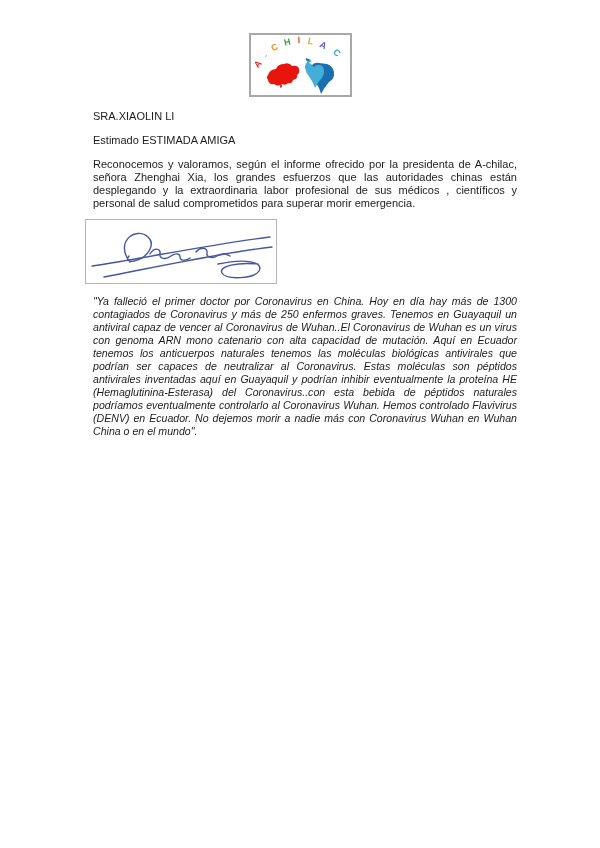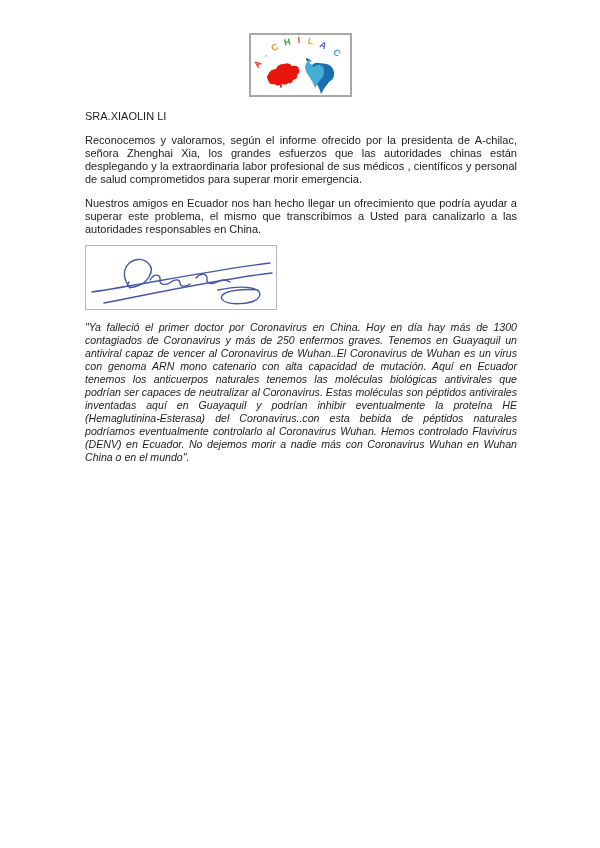--- a/index.html
+++ b/index.html
@@ -3,21 +3,21 @@
 <meta charset="utf-8">
 <style>
   html,body{margin:0;padding:0;}
   .page{
     width:600px;height:848px;background:#ffffff;position:relative;
     font-family:"Liberation Sans", sans-serif;color:#1c1c1c;overflow:hidden;
   }
   .content{padding:0 83px 0 85px;}
   .logo-wrap{display:flex;justify-content:center;padding-top:33px;}
   .logo-box{width:103px;height:64px;border:2px solid #a8a8a8;background:#ffffff;box-sizing:border-box;}
-  .txt{font-size:11px;line-height:13px;margin:11px 0 0 0;text-align:justify;}
+  .txt{font-size:11px;line-height:13px;margin:11px 0 0 8px;text-align:justify;}
   .txt.first{margin-top:13px;}
   .no-just{text-align:left;}
   .quote{font-style:italic;font-size:10.6px;}
   .sig-box{
     width:192px;height:65px;border:1px solid #b5b5b5;background:#ffffff;
     margin-top:9px;box-sizing:border-box;display:block;
   }
   .name-block{margin-top:15px;}
 </style>
 </head>
@@ -43,23 +43,23 @@
         <path d="M58,25 l3,1 l-3,2 l5,4 q3,-3 6,-2 q4,1 4,6 q0,6 -4,9 q-3,4 -5,8 q-2,-6 -5,-10 q-4,-5 -5,-10 q-0.5,-4 4,-8 z" fill="#45aed6"></path>
       </svg>
     </div>
   </div>
 
   <div class="content">
 
     <p class="txt first no-just">SRA.XIAOLIN LI</p>
 
 
+    <p class="txt no-just">Estimado ESTIMADA AMIGA</p>
 
     <p class="txt">Reconocemos y valoramos, según el informe ofrecido por la presidenta de A-chilac, señora Zhenghai Xia, los grandes esfuerzos que las autoridades chinas están desplegando y la extraordinaria labor profesional de sus médicos , científicos y personal de salud comprometidos para superar morir emergencia.</p>
-    <p class="txt">Nuestros amigos en Ecuador nos han hecho llegar un ofrecimiento que podría ayudar a superar este problema, el mismo que transcribimos a Usted para canalizarlo a las autoridades responsables en China.</p>
 
 
     <div class="sig-box">
       <svg width="190" height="63" viewBox="0 0 190 63">
         <g fill="none" stroke-width="1.4" stroke-linecap="round" stroke="#4456a6">
           <path d="M6,46 C55,39 120,25 184,17"></path>
           <path d="M18,57 C70,47 140,32 186,27"></path>
           <path d="M44,42 C28,22 50,6 62,17 C70,24 62,38 48,41 C42,42 40,40 43,36"></path>
           <path d="M64,34 c4,-7 11,-6 10,0 c-1,5 6,6 11,2 c4,-3 9,-3 9,1 c0,4 6,4 10,1"></path>
           <path d="M110,32 c5,-6 12,-4 11,1 c-1,4 5,6 10,3 c5,-3 10,-2 13,0"></path>

